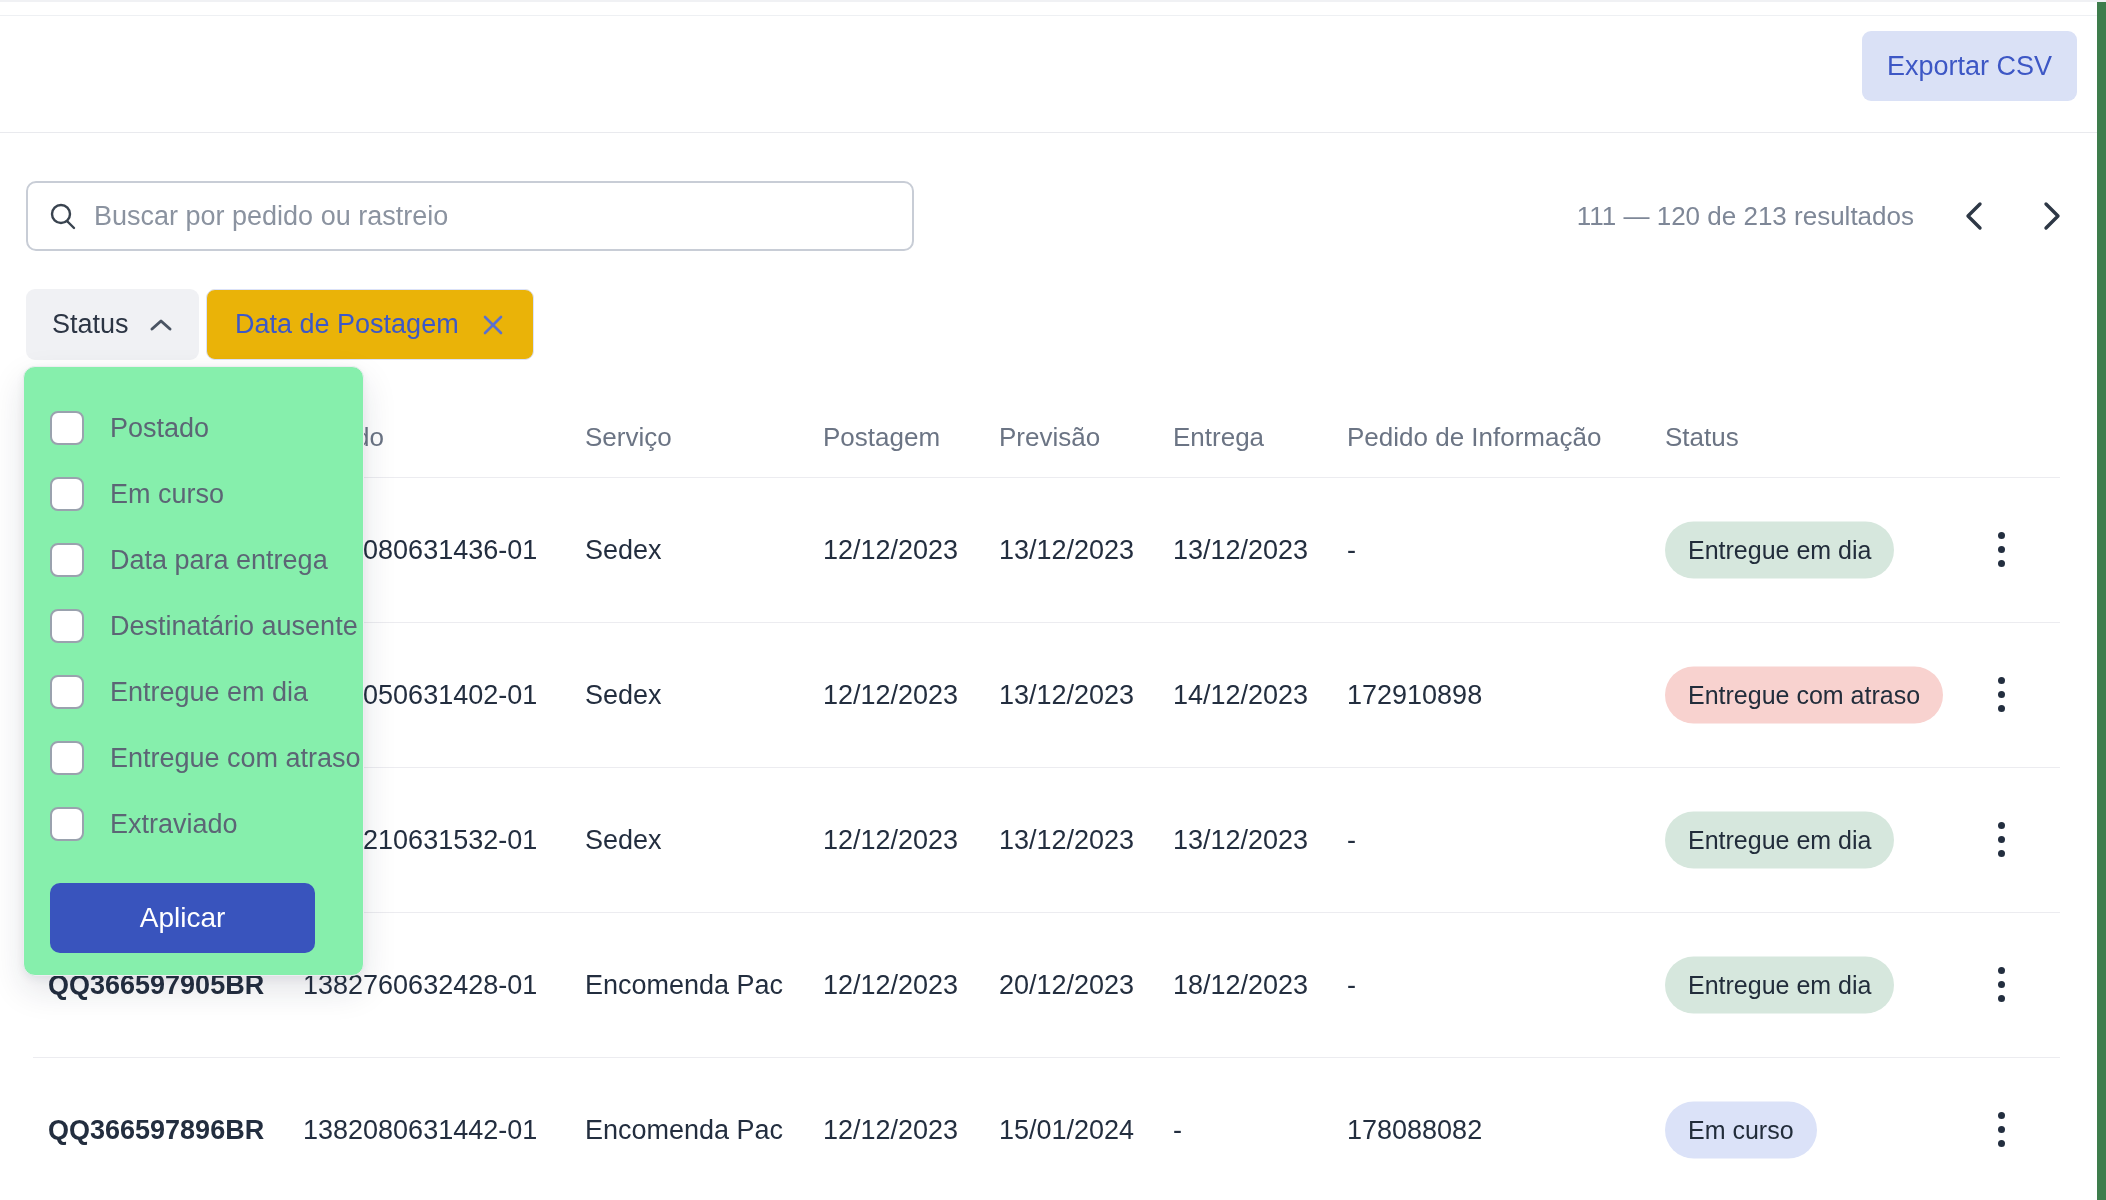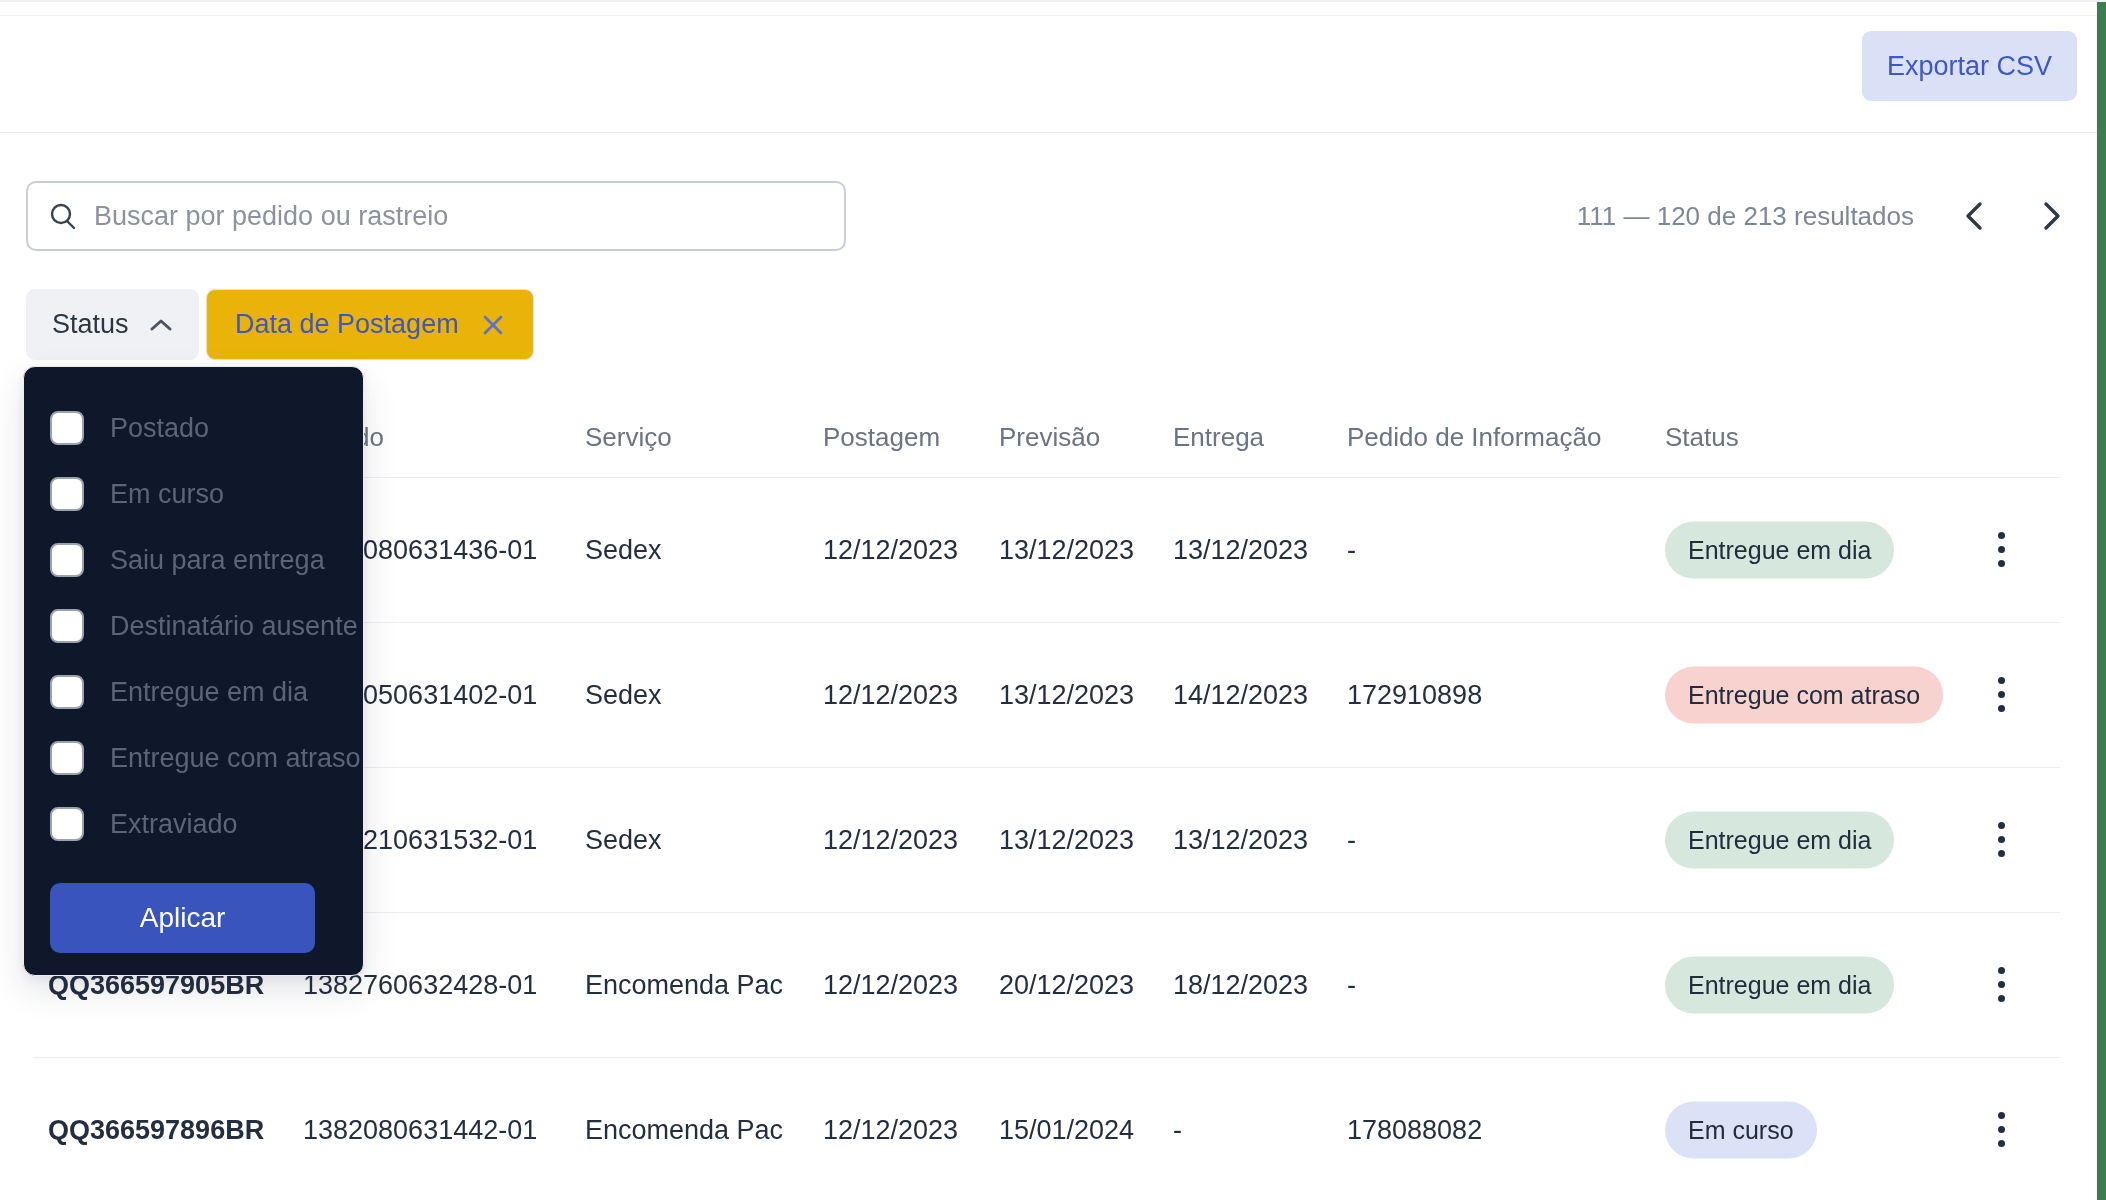--- a/index.html
+++ b/index.html
@@ -10,21 +10,21 @@
   .edge-strip { position:absolute; top:0; right:0; width:9px; height:1200px; background:#3e7d4c; z-index:40; }
   .top-hairline { position:absolute; top:13px; left:0; right:9px; height:1px; background:#eef0f3; }
 
   
   .page-title { position:absolute; left:33px; top:44px; font-size:29px; font-weight:700; color:#1c2636; letter-spacing:.2px; }
   .export-btn { position:absolute; left:1862px; top:29px; width:215px; height:70px; background:#dae1f6; color:#3d57c5;
     border:none; border-radius:9px; font-size:27px; font-weight:500; font-family:inherit; cursor:pointer; }
   .header-divider { position:absolute; top:130px; left:0; right:9px; height:1px; background:#e9eaee; }
 
   
-  .search-box { position:absolute; left:26px; top:179px; width:820px; height:70px; border:2px solid #c8cdd6; border-radius:10px;
+  .search-box { position:absolute; left:26px; top:179px; width:888px; height:70px; border:2px solid #c8cdd6; border-radius:10px;
     display:flex; align-items:center; padding:0 20px; background:#fff; }
   .search-box svg { flex:0 0 auto; margin-right:16px; }
   .search-input { flex:1; border:none; outline:none; font-size:27px; color:#2b3442; font-family:inherit; background:transparent; }
   .search-input::placeholder { color:#8b93a0; }
 
   
   .pagination { position:absolute; top:179px; right:32px; height:70px; display:flex; align-items:center; gap:34px; }
   .results-count { font-size:26px; color:#7e8797; margin-right:4px; }
   .page-nav-btn { width:44px; height:44px; background:transparent; border:none; cursor:pointer; display:flex; align-items:center; justify-content:center; }
 
@@ -44,21 +44,21 @@
   .badge { position:absolute; left:1665px; top:50%; transform:translateY(-50%); height:57px; display:inline-flex; align-items:center;
     padding:0 23px; border-radius:29px; font-size:25px; font-weight:500; color:#222d3b; white-space:nowrap; }
   .badge[data-variant="green"] { background:#d6e7dd; }
   .badge[data-variant="red"]   { background:#f8d2cf; }
   .badge[data-variant="blue"]  { background:#dbe2f8; }
   .kebab-btn { position:absolute; left:1976px; top:50%; transform:translateY(-50%); width:50px; height:64px; border:none; background:transparent;
     cursor:pointer; display:flex; flex-direction:column; align-items:center; justify-content:center; gap:7px; }
   .kebab-btn i { width:7px; height:7px; border-radius:50%; background:#232e3f; }
 
   
-  .dropdown { position:absolute; left:23px; top:364px; width:341px; height:610px; background:#0f172a; border:1px solid #ededf1; border-radius:12px;
+  .dropdown { position:absolute; left:23px; top:364px; width:341px; height:610px; background:#86efac; border:1px solid #ededf1; border-radius:12px;
     box-shadow:0 14px 34px rgba(25,35,60,.12), 0 3px 8px rgba(25,35,60,.06); z-index:20; padding:28px 0 24px 26px; }
   .dd-option { display:flex; align-items:center; gap:26px; height:66px; cursor:pointer; }
   .dd-checkbox { width:34px; height:34px; border:2px solid #9aa2ae; border-radius:8px; background:#fff; flex:0 0 auto; }
   .dd-label { font-size:27px; color:#5c6575; white-space:nowrap; }
   .apply-btn { display:block; margin:26px 36px 0 0; width:calc(100% - 48px); height:70px; background:#3954bd; color:#fff;
     border:none; border-radius:10px; font-size:28px; font-weight:500; font-family:inherit; cursor:pointer; }
 </style>
 </head>
 <body>
 
@@ -203,21 +203,21 @@
     <label class="dd-option">
       <span class="dd-checkbox"></span>
       <span class="dd-label">Postado</span>
     </label>
     <label class="dd-option">
       <span class="dd-checkbox"></span>
       <span class="dd-label">Em curso</span>
     </label>
     <label class="dd-option">
       <span class="dd-checkbox"></span>
-      <span class="dd-label">Saiu para entrega</span>
+      <span class="dd-label">Data para entrega</span>
     </label>
     <label class="dd-option">
       <span class="dd-checkbox"></span>
       <span class="dd-label">Destinatário ausente</span>
     </label>
     <label class="dd-option">
       <span class="dd-checkbox"></span>
       <span class="dd-label">Entregue em dia</span>
     </label>
     <label class="dd-option">

